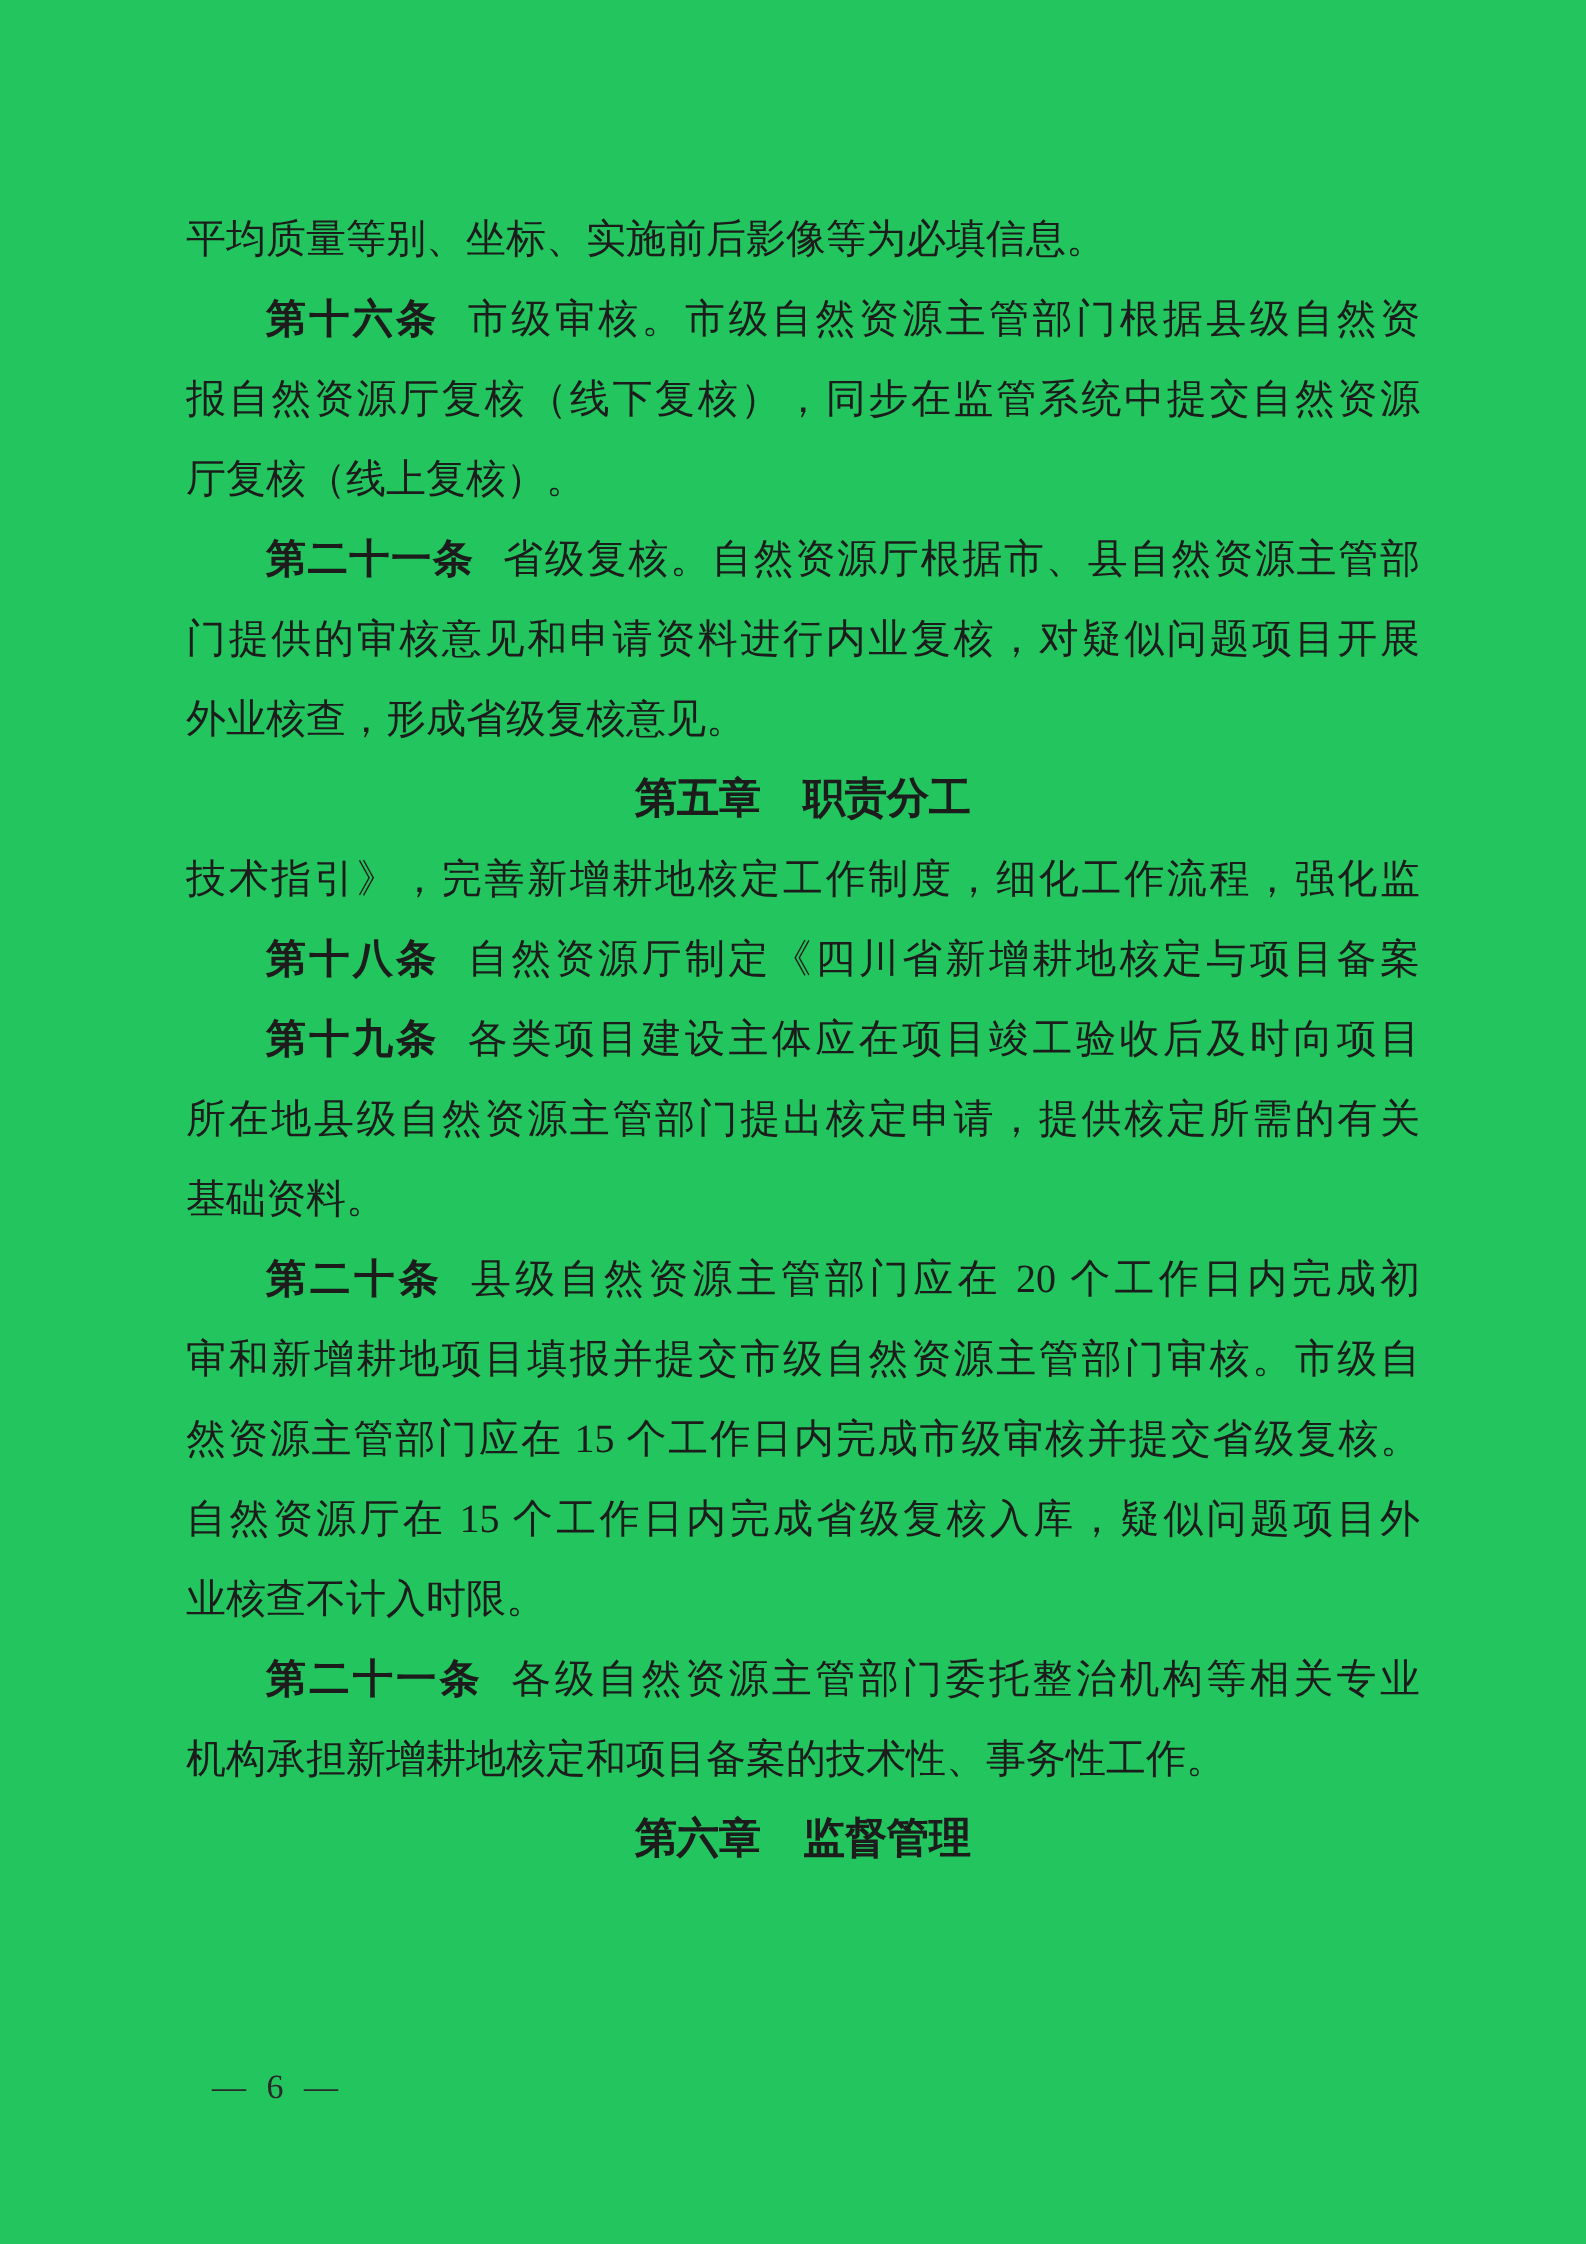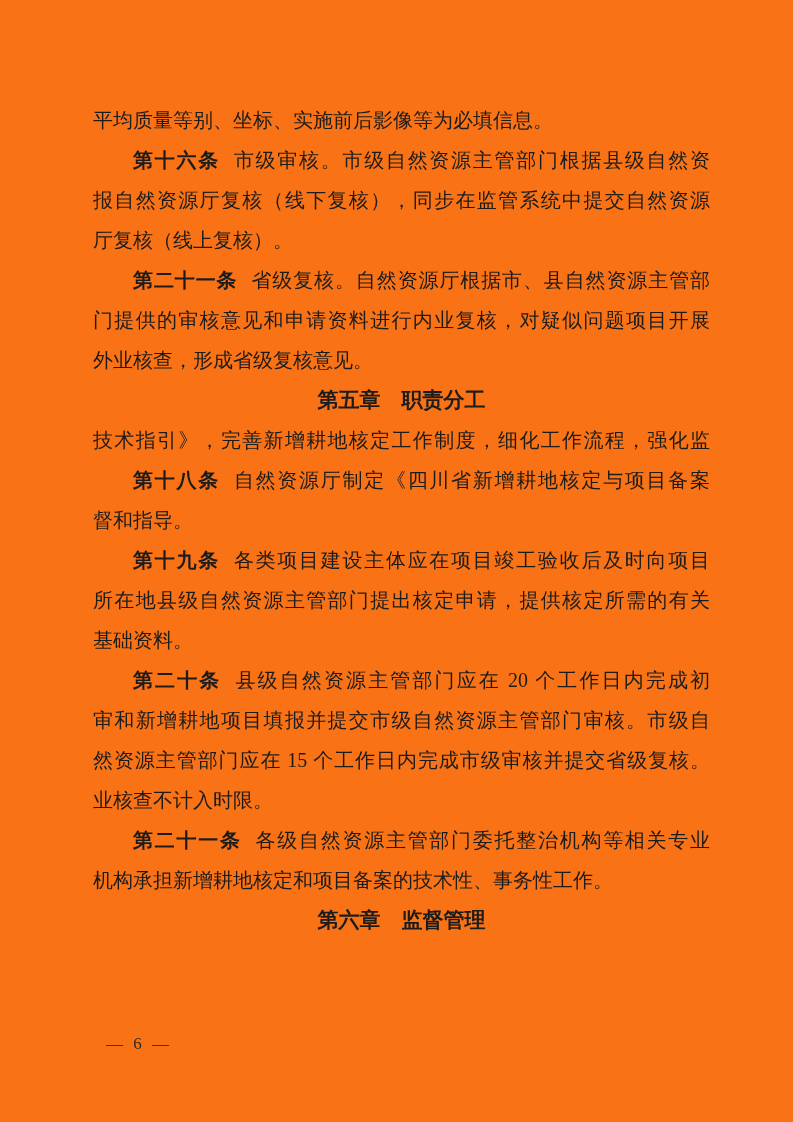--- a/index.html
+++ b/index.html
@@ -6,21 +6,21 @@
   body {
     width: 793px; height: 1122px;
     background: #ffffff;
     position: relative;
     overflow: hidden;
     font-family: "Liberation Serif", "DejaVu Serif", serif;
     color: #1c1c1c;
   }
   .page {
     position: absolute; inset: 0;
-    background: #f97316;
+    background: #22c55e;
   }
   .doc {
     position: absolute;
     left: 93px; top: 100px; width: 617px;
   }
   .line {
     height: 40px;
     line-height: 40px;
     font-size: 20px;
     white-space: nowrap;
@@ -68,29 +68,29 @@
     <div class="line end"><span>厅复核（线上复核）。</span></div>
 
     <div class="line fill indent"><span class="art-num">第二十一条</span><span>省级复核。自然资源厅根据市、县自然资源主管部</span></div>
     <div class="line fill"><span>门提供的审核意见和申请资料进行内业复核，对疑似问题项目开展</span></div>
     <div class="line end"><span>外业核查，形成省级复核意见。</span></div>
 
     <div class="line heading">第五章　职责分工</div>
 
     <div class="line fill"><span>技术指引》，完善新增耕地核定工作制度，细化工作流程，强化监</span></div>
     <div class="line fill indent"><span class="art-num">第十八条</span><span>自然资源厅制定《四川省新增耕地核定与项目备案</span></div>
-    <div class="line end"><span>督和指导。</span></div>
 
     <div class="line fill indent"><span class="art-num">第十九条</span><span>各类项目建设主体应在项目竣工验收后及时向项目</span></div>
     <div class="line fill"><span>所在地县级自然资源主管部门提出核定申请，提供核定所需的有关</span></div>
     <div class="line end"><span>基础资料。</span></div>
 
     <div class="line fill indent"><span class="art-num">第二十条</span><span>县级自然资源主管部门应在 20 个工作日内完成初</span></div>
     <div class="line fill"><span>审和新增耕地项目填报并提交市级自然资源主管部门审核。市级自</span></div>
     <div class="line fill"><span>然资源主管部门应在 15 个工作日内完成市级审核并提交省级复核。</span></div>
+    <div class="line fill"><span>自然资源厅在 15 个工作日内完成省级复核入库，疑似问题项目外</span></div>
     <div class="line end"><span>业核查不计入时限。</span></div>
 
     <div class="line fill indent"><span class="art-num">第二十一条</span><span>各级自然资源主管部门委托整治机构等相关专业</span></div>
     <div class="line end"><span>机构承担新增耕地核定和项目备案的技术性、事务性工作。</span></div>
 
     <div class="line heading">第六章　监督管理</div>
 
   </div>
 
   <div class="footer">— 6 —</div>

